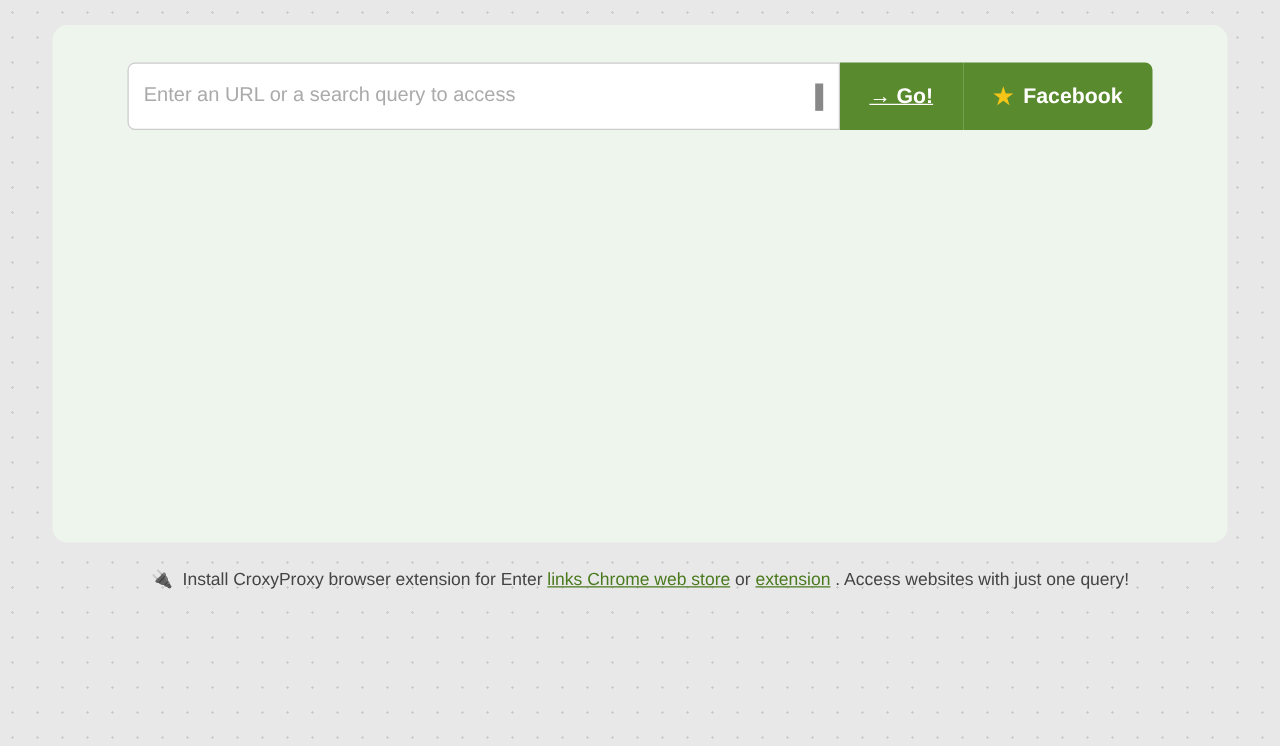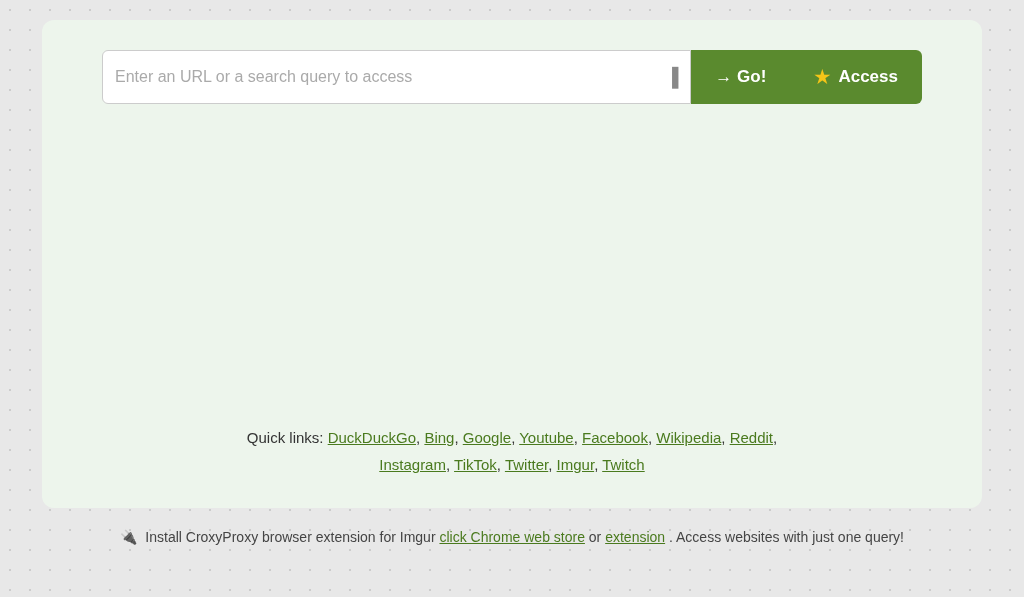--- a/index.html
+++ b/index.html
@@ -78,20 +78,21 @@
       border-radius: 0;
       height: 54px;
       padding: 0 24px;
       font-size: 17px;
       font-weight: bold;
       cursor: pointer;
       display: flex;
       align-items: center;
       gap: 8px;
       white-space: nowrap;
+      text-decoration: underline;
     }
 
     .premium-button {
       background-color: #5a8a2e;
       color: #fff;
       border: none;
       border-radius: 0 6px 6px 0;
       height: 54px;
       padding: 0 24px;
       font-size: 17px;
@@ -154,44 +155,28 @@
 
 <div class="main-container">
   <div class="search-bar-row">
     <div class="search-input-wrapper">
       <input class="search-input" type="text" placeholder="Enter an URL or a search query to access" style="">
       <span class="mic-icon">▐</span>
     </div>
     <button class="go-button">→ Go!</button>
     <button class="premium-button">
       <span class="star-icon">★</span>
-      <span>Access</span>
+      <span>Facebook</span>
     </button>
   </div>
 
   <div class="content-area"></div>
 
-  <div class="quick-links">
-    <span>Quick links:</span>
-    <a href="#">DuckDuckGo</a>,
-    <a href="#">Bing</a>,
-    <a href="#">Google</a>,
-    <a href="#">Youtube</a>,
-    <a href="#">Facebook</a>,
-    <a href="#">Wikipedia</a>,
-    <a href="#">Reddit</a>,
-    <br>
-    <a href="#">Instagram</a>,
-    <a href="#">TikTok</a>,
-    <a href="#">Twitter</a>,
-    <a href="#">Imgur</a>,
-    <a href="#">Twitch</a>
-  </div>
 </div>
 
 <div class="footer-bar">
   <span class="plug-icon">🔌</span>
-  <span>Install CroxyProxy browser extension for Imgur</span>
-  <a href="#">click Chrome web store</a>
+  <span>Install CroxyProxy browser extension for Enter</span>
+  <a href="#">links Chrome web store</a>
   <span> or </span>
   <a href="#">extension</a>
   <span>. Access websites with just one query!</span>
 </div>
 
 </body></html>

